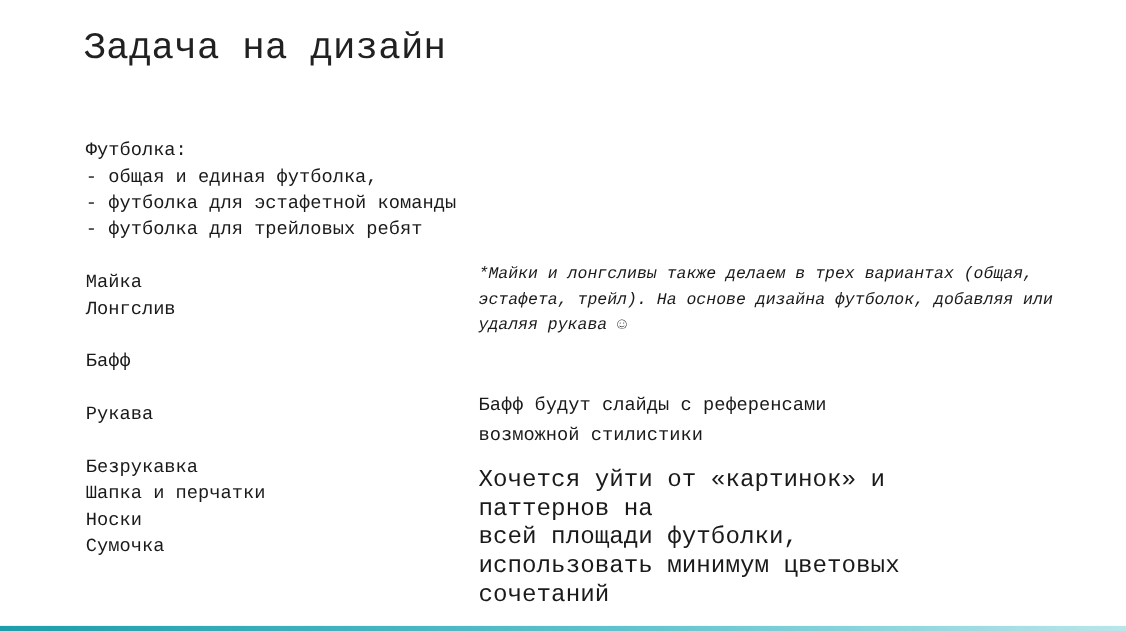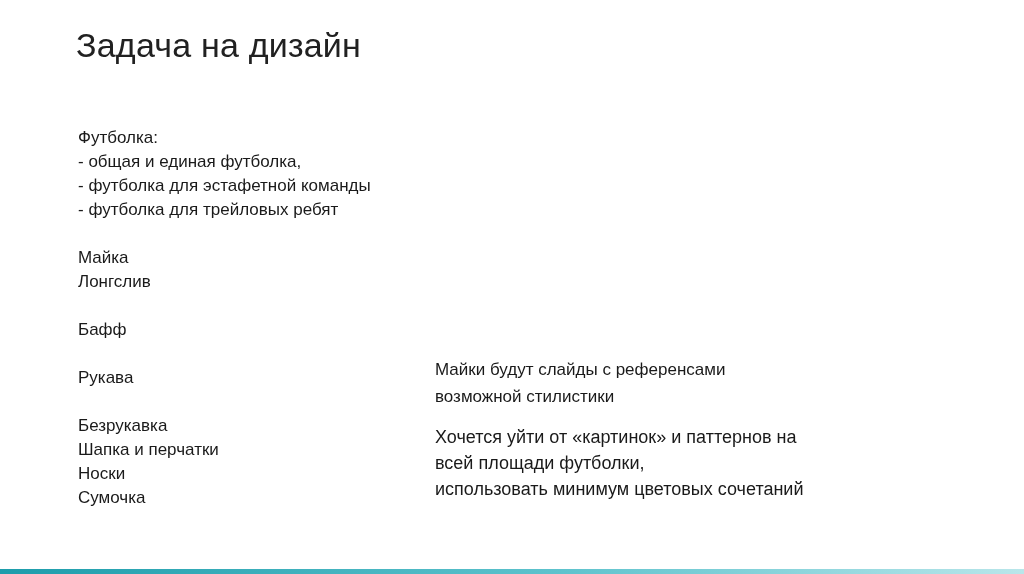--- a/index.html
+++ b/index.html
@@ -1,15 +1,15 @@
 <!DOCTYPE html>
 <html><head>
 <meta charset="utf-8">
 <style>
-  * { margin: 0; padding: 0; box-sizing: border-box; }
+  * { margin: 0; padding: 0; box-sizing: border-box; font-family: Liberation Mono, monospace; }
   html, body { width: 1024px; height: 574px; }
   body {
     font-family: "Liberation Sans", sans-serif;
     background: #ffffff;
     overflow: hidden;
   }
   .slide {
     position: relative;
     width: 1024px;
     height: 574px;
@@ -53,21 +53,21 @@
     font-size: 17px;
     line-height: 27px;
     color: #1a1a1a;
     white-space: pre-line;
   }
   .paragraph-2 {
     position: absolute;
     left: 435px;
     top: 424px;
     width: 430px;
-    font-size: 18px;
+    font-size: 22px;
     line-height: 26px;
     color: #1a1a1a;
     white-space: pre-line;
   }
   .accent-bar {
     position: absolute;
     left: 0;
     bottom: 0;
     width: 100%;
     height: 5px;
@@ -91,22 +91,23 @@
 
 Бафф
 
 Рукава
 
 Безрукавка
 Шапка и перчатки
 Носки
 Сумочка</div>
 
+  <div class="note-block">*Майки и лонгсливы также делаем в трех вариантах (общая, эстафета, трейл). На основе дизайна футболок, добавляя или удаляя рукава ☺</div>
 
-  <div class="paragraph-1">Майки будут слайды с референсами
+  <div class="paragraph-1">Бафф будут слайды с референсами
 возможной стилистики</div>
 
   <div class="paragraph-2">Хочется уйти от «картинок» и паттернов на
 всей площади футболки,
 использовать минимум цветовых сочетаний</div>
 
   <div class="accent-bar"></div>
 
 </div>
 

